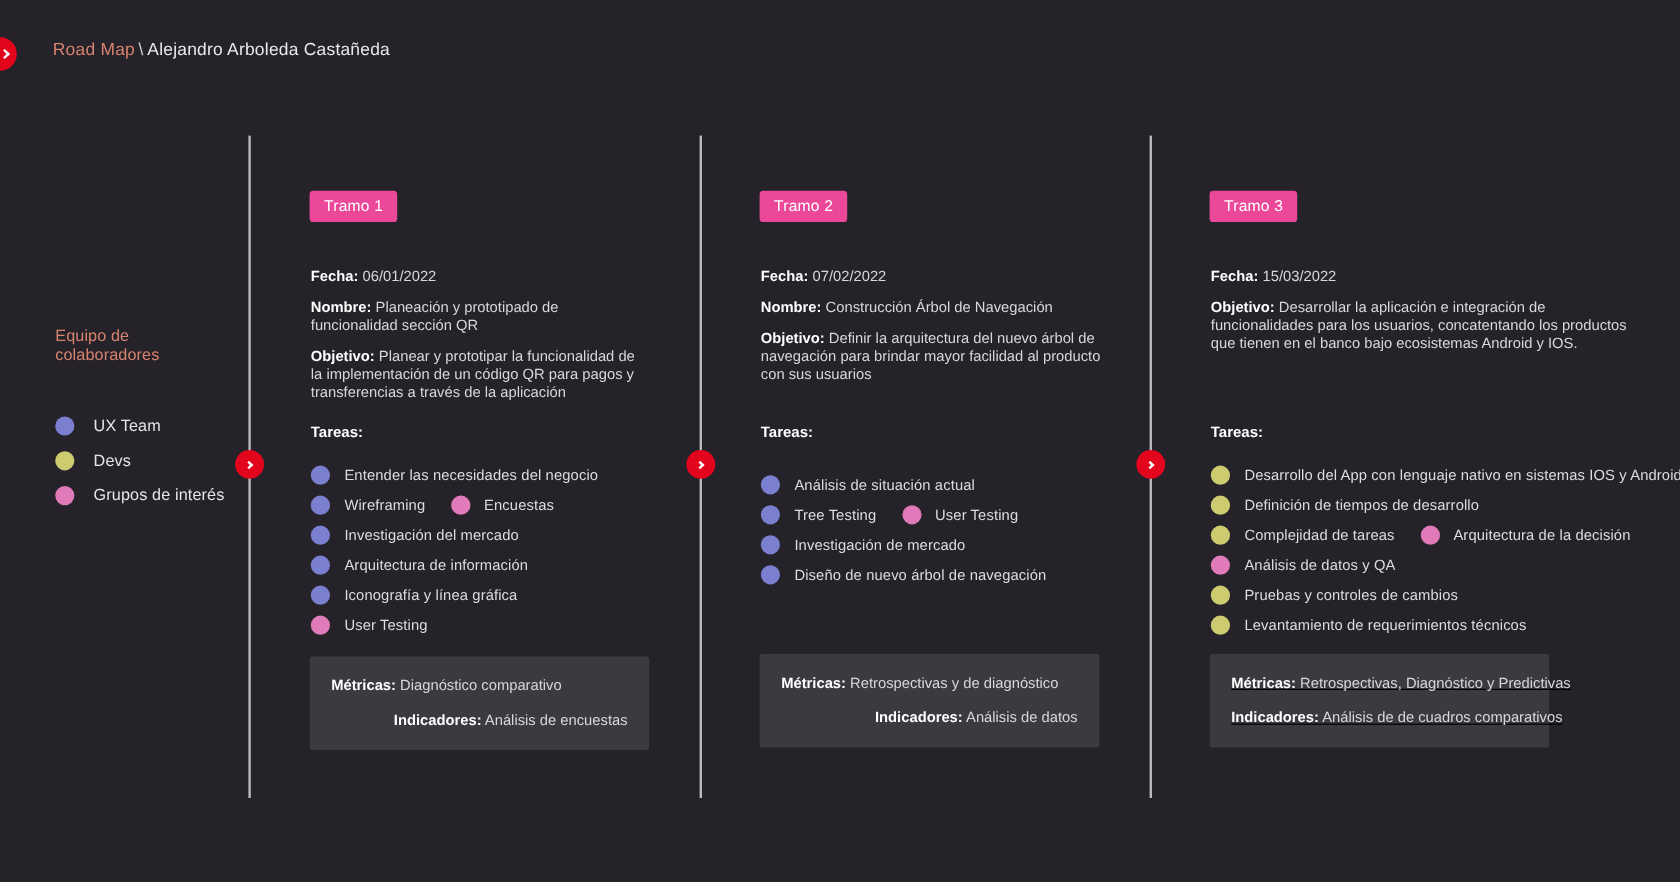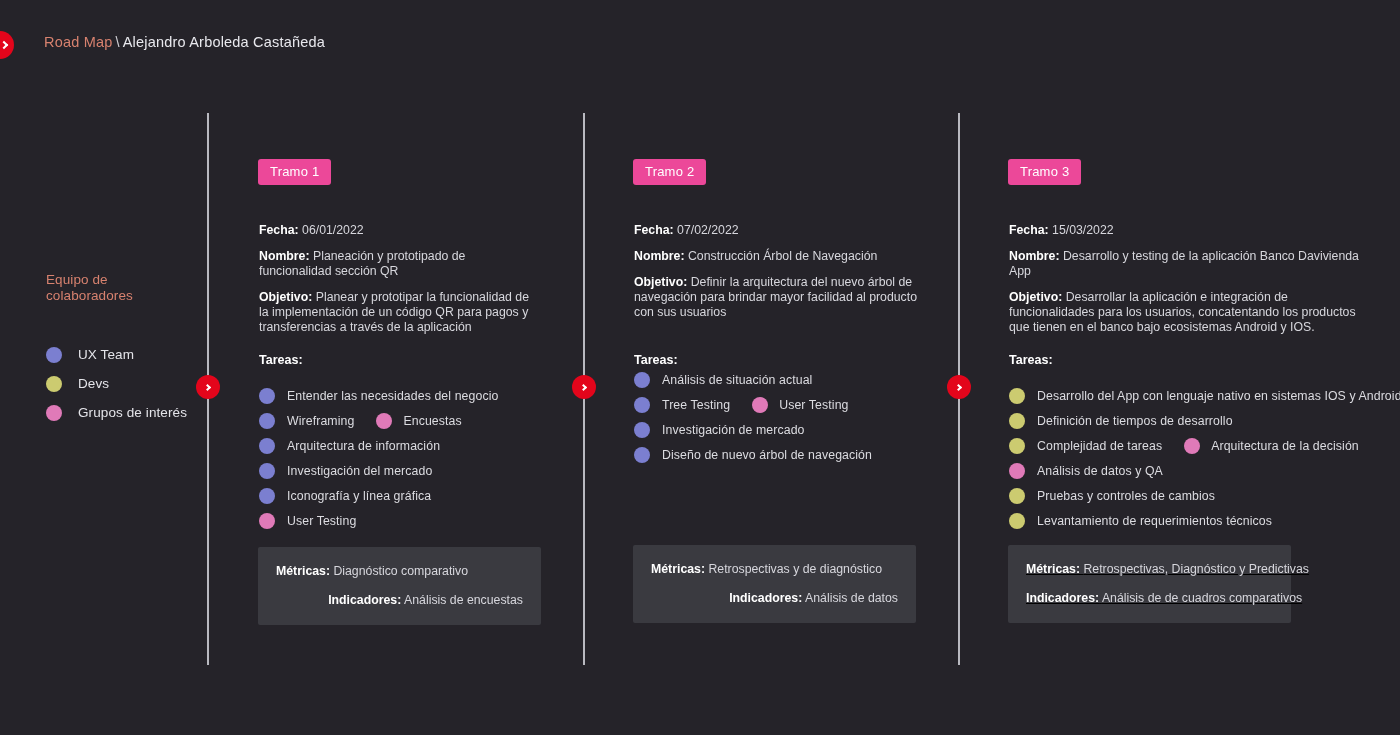--- a/index.html
+++ b/index.html
@@ -156,25 +156,25 @@
         <span class="ttl">Entender las necesidades del negocio</span>
       </div>
       <div class="task">
         <span class="dot" style="background:#7b7fd0"></span>
         <span class="ttl">Wireframing</span>
         <span class="dot dot2" style="background:#e07ab8"></span>
         <span class="ttl">Encuestas</span>
       </div>
       <div class="task">
         <span class="dot" style="background:#7b7fd0"></span>
+        <span class="ttl">Investigación del mercado</span>
+      </div>
+      <div class="task">
+        <span class="dot" style="background:#7b7fd0"></span>
         <span class="ttl">Arquitectura de información</span>
-      </div>
-      <div class="task">
-        <span class="dot" style="background:#7b7fd0"></span>
-        <span class="ttl">Investigación del mercado</span>
       </div>
       <div class="task">
         <span class="dot" style="background:#7b7fd0"></span>
         <span class="ttl">Iconografía y línea gráfica</span>
       </div>
       <div class="task">
         <span class="dot" style="background:#e07ab8"></span>
         <span class="ttl">User Testing</span>
       </div>
     </div>
@@ -202,21 +202,21 @@
       <b>Nombre:</b>
       <span>Construcción Árbol de Navegación</span>
     </div>
     <div class="line">
       <b>Objetivo:</b>
       <span>Definir la arquitectura del nuevo árbol de navegación para brindar mayor facilidad al producto con sus usuarios</span>
     </div>
   </div>
   <div class="body-block" style="left:634px; top:353px;">
     <div class="tareas-title">Tareas:</div>
-    <div style="margin-top:0">
+    <div style="margin-top:24px">
       <div class="task">
         <span class="dot" style="background:#7b7fd0"></span>
         <span class="ttl">Análisis de situación actual</span>
       </div>
       <div class="task">
         <span class="dot" style="background:#7b7fd0"></span>
         <span class="ttl">Tree Testing</span>
         <span class="dot dot2" style="background:#e07ab8"></span>
         <span class="ttl">User Testing</span>
       </div>
@@ -243,24 +243,20 @@
 
   <div class="badge-wrap" style="left:1008px">
     <span class="badge">Tramo 3</span>
   </div>
   <div class="body-block" style="left:1009px; top:223px; width:355px;">
     <div class="line">
       <b>Fecha:</b>
       <span>15/03/2022</span>
     </div>
     <div class="line">
-      <b>Nombre:</b>
-      <span>Desarrollo y testing de la aplicación Banco Davivienda App</span>
-    </div>
-    <div class="line">
       <b>Objetivo:</b>
       <span>Desarrollar la aplicación e integración de funcionalidades para los usuarios, concatentando los productos que tienen en el banco bajo ecosistemas Android y IOS.</span>
     </div>
   </div>
   <div class="body-block" style="left:1009px; top:353px;">
     <div class="tareas-title">Tareas:</div>
     <div style="margin-top:16px">
       <div class="task">
         <span class="dot" style="background:#cccb70"></span>
         <span class="ttl">Desarrollo del App con lenguaje nativo en sistemas IOS y Android</span>

